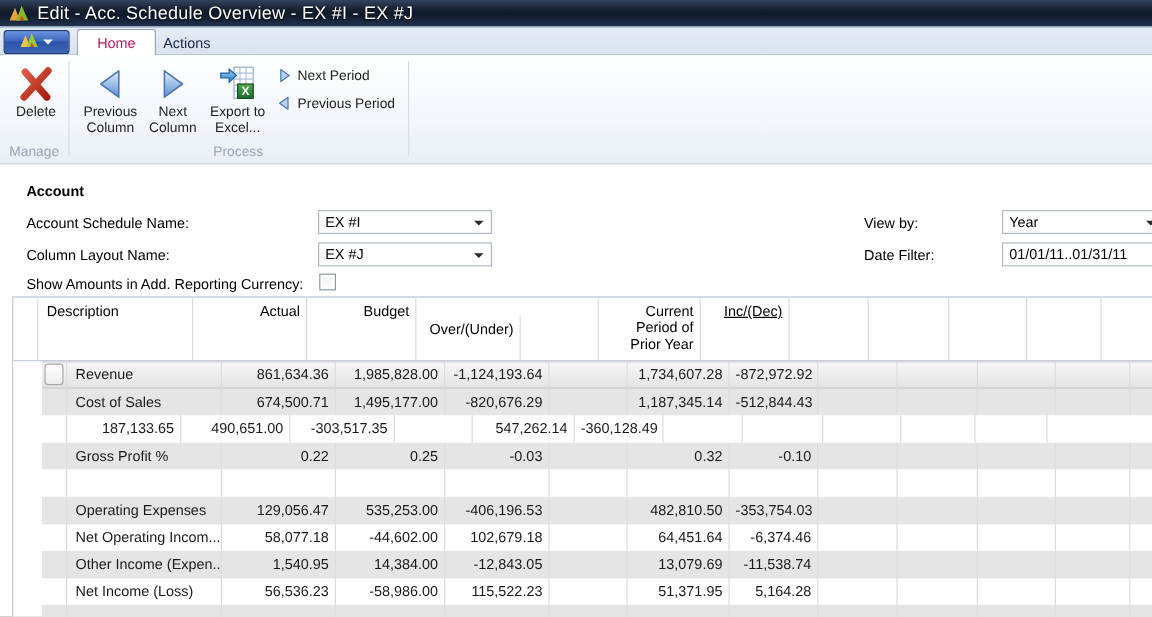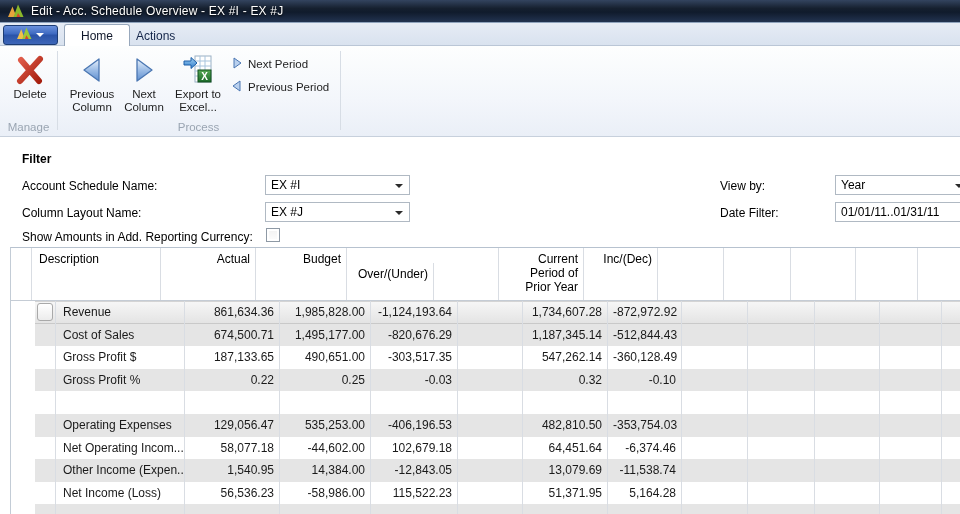--- a/index.html
+++ b/index.html
@@ -11,42 +11,42 @@
     font-size:12px; color:#1e1e1e;
   }
   
   .titlebar {
     position:absolute; left:0; top:0; width:960px; height:22px;
     background:linear-gradient(#33445f 0%,#16202f 38%,#101b2c 55%,#223350 100%);
     display:flex; align-items:center;
     color:#fff;
   }
   .titlebar .app-icon { margin:0 7px 0 8px; display:flex; }
-  .titlebar .title-text { font-size:12px; letter-spacing:.2px; text-shadow:0 1px 2px #000; }
+  .titlebar .title-text { font-size:15px; letter-spacing:.2px; text-shadow:0 1px 2px #000; }
   
   .tabstrip {
     position:absolute; left:0; top:22px; width:960px; height:24px;
     background:linear-gradient(#e6ecf5,#d9e2ef);
     border-top:1px solid #8fa3bc; border-bottom:1px solid #bac6d6;
   }
   .app-button {
     position:absolute; left:3px; top:2px; width:55px; height:20px;
     background:linear-gradient(#6b92dd 0%,#3c68c0 45%,#2a53a8 50%,#3d66b8 100%);
     border:1px solid #1c3c74; border-radius:3px;
     display:flex; align-items:center; justify-content:center; gap:4px;
     cursor:default;
   }
   .caret-down { width:0; height:0; border-left:4px solid transparent; border-right:4px solid transparent; border-top:4px solid #fff; }
   .tab {
     position:absolute; top:1px; height:23px; padding:0 16px;
     display:flex; align-items:center; font-size:12px; color:#15264a;
   }
   .tab.active {
     background:#fff; border:1px solid #98a8bc; border-bottom:none;
-    border-radius:3px 3px 0 0; color:#0f172a;padding-left:16px;
+    border-radius:3px 3px 0 0; color:#be185d;padding-left:16px;
   }
   
   .ribbon {
     position:absolute; left:0; top:46px; width:960px; height:91px;
     background:linear-gradient(#fdfefe 0%,#f3f6fb 60%,#eaeff7 100%);
     border-bottom:1px solid #c7d0dc;
   }
   .rib-sep { position:absolute; top:5px; bottom:6px; width:1px; background:#d7dde5; }
   .bigbtn {
     position:absolute; top:4px; height:78px;
@@ -233,21 +233,21 @@
           <polygon points="9,1 2,6 9,11" fill="#b9d0ee" stroke="#4a76b2" stroke-width="1" stroke-linejoin="round"></polygon>
         </svg>
       </span>
       <span>Previous Period</span>
     </div>
 
     <div class="rib-sep" style="left:340px;"></div>
     <div class="group-label" style="left:57px; width:283px;">Process</div>
   </div>
 
-  <div class="section-heading" style="left:22px; top:152px;">Filter</div>
+  <div class="section-heading" style="left:22px; top:152px;">Account</div>
 
   <div class="field-label" style="left:22px; top:179px;">Account Schedule Name:</div>
   <div class="combo" style="left:265px; top:175px; width:145px;">
     <span>EX #I</span>
     <span class="arrow"></span>
   </div>
 
   <div class="field-label" style="left:22px; top:206px;">Column Layout Name:</div>
   <div class="combo" style="left:265px; top:202px; width:145px;">
     <span>EX #J</span>
@@ -270,21 +270,21 @@
 
   <div class="grid">
     <div class="thead" id="thead">
         <div class="th" style="width: 21px;"></div>
         <div class="th left" style="width: 129px;">Description</div>
         <div class="th" style="width: 95px;">Actual</div>
         <div class="th" style="width: 91px;">Budget</div>
         <div class="th" style="width: 87px; margin-top: 15px;">Over/(Under)</div>
         <div class="th" style="width: 65px;"></div>
         <div class="th" style="width: 85px;">Current Period of Prior Year</div>
-        <div class="th" style="width: 74px;">Inc/(Dec)</div>
+        <div class="th" style="width: 74px; text-decoration: underline;">Inc/(Dec)</div>
         <div class="th" style="width: 66px;"></div>
         <div class="th" style="width: 67px;"></div>
         <div class="th" style="width: 65px;"></div>
         <div class="th" style="width: 62px;"></div>
         <div class="th" style="width: 60px;"></div>
       </div>
     <div id="tbody">
         <div class="tr sel">
           <div class="td" style="width: 21px;">
             <div class="selmark"></div>
@@ -312,21 +312,20 @@
           <div class="td" style="width: 85px;">1,187,345.14</div>
           <div class="td" style="width: 74px;">-512,844.43</div>
           <div class="td" style="width: 66px;"></div>
           <div class="td" style="width: 67px;"></div>
           <div class="td" style="width: 65px;"></div>
           <div class="td" style="width: 62px;"></div>
           <div class="td" style="width: 60px;"></div>
         </div>
         <div class="tr">
           <div class="td" style="width: 21px;"></div>
-          <div class="td left" style="width: 129px;">Gross Profit $</div>
           <div class="td" style="width: 95px;">187,133.65</div>
           <div class="td" style="width: 91px;">490,651.00</div>
           <div class="td" style="width: 87px;">-303,517.35</div>
           <div class="td" style="width: 65px;"></div>
           <div class="td" style="width: 85px;">547,262.14</div>
           <div class="td" style="width: 74px;">-360,128.49</div>
           <div class="td" style="width: 66px;"></div>
           <div class="td" style="width: 67px;"></div>
           <div class="td" style="width: 65px;"></div>
           <div class="td" style="width: 62px;"></div>

